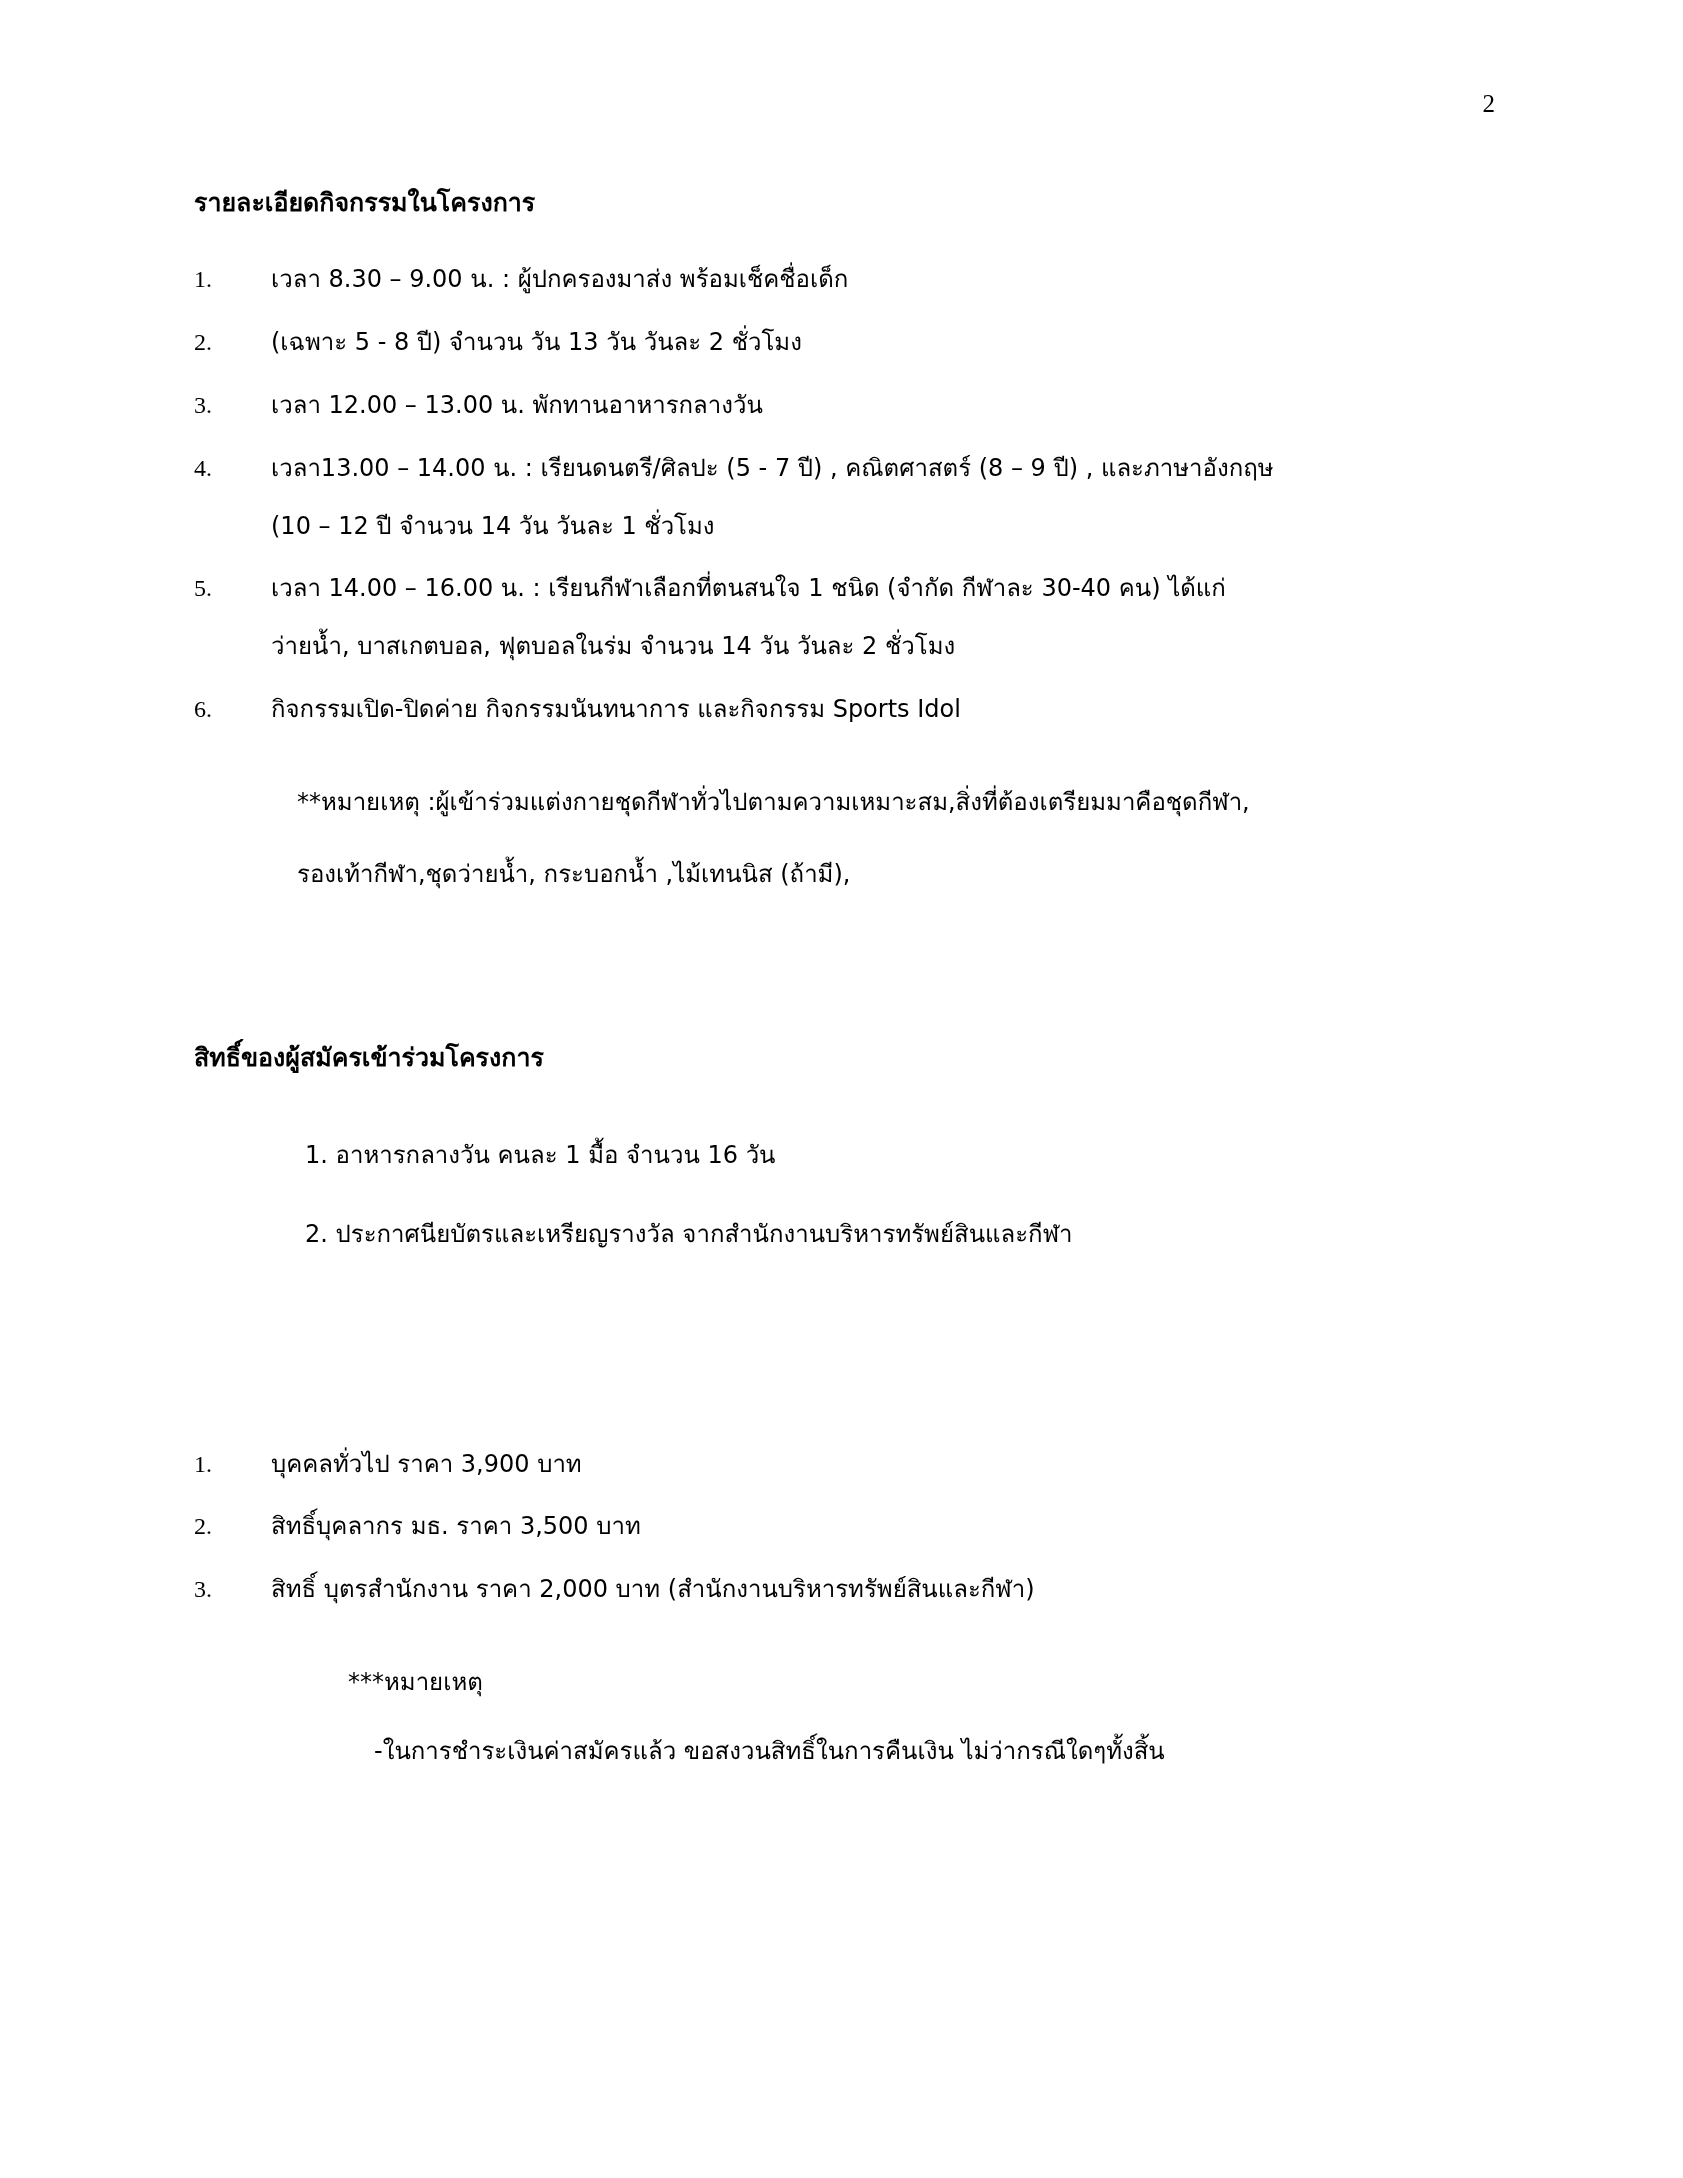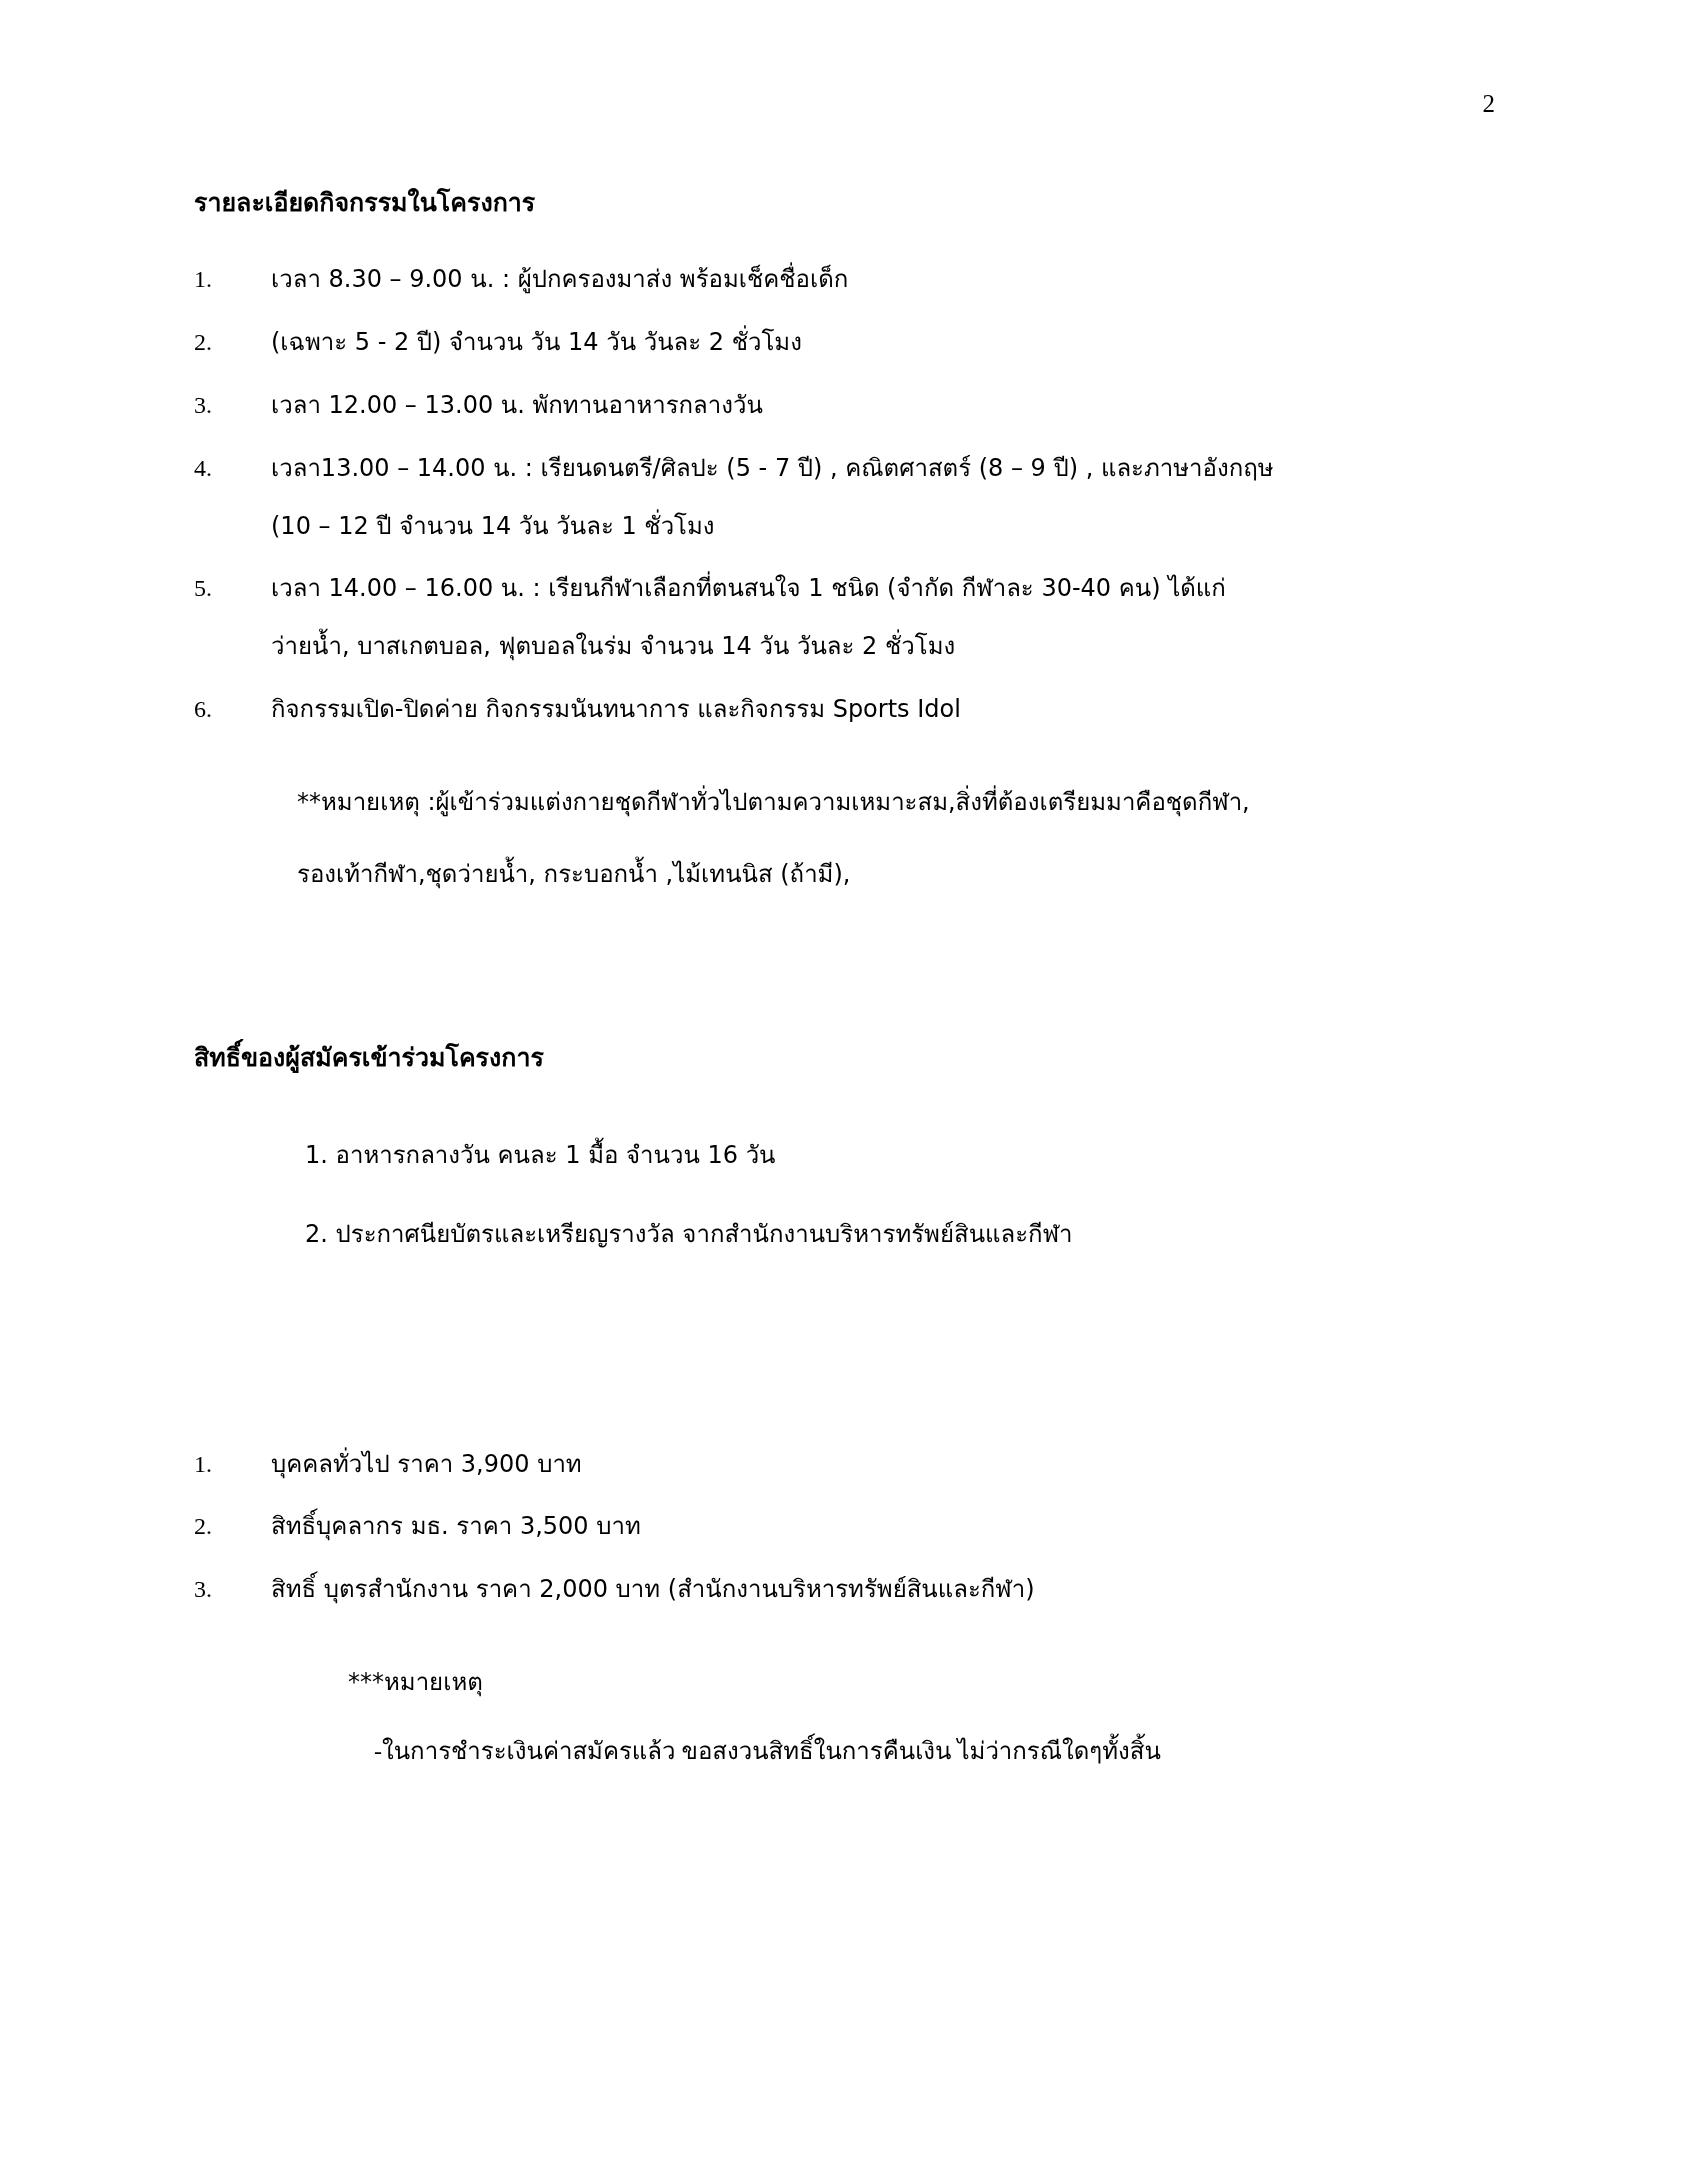--- a/index.html
+++ b/index.html
@@ -81,42 +81,42 @@
     margin: 0;
     white-space: nowrap;
   }
   .para + .para { margin-top: 33px; }
 
   .note-block { margin-left: 103px; }
   .plain-list { margin-left: 111px; margin-top: 21px; }
   .plain-list .para + .para { margin-top: 40px; }
 
   .fee-note { margin-left: 154px; }
-  .fee-note-detail { margin-left: 180px; font-family: Liberation Serif, serif; }
+  .fee-note-detail { margin-left: 180px; }
 </style>
 </head>
 <body>
 
 <div class="page">
 
   <div class="page-number">2</div>
 
   <div class="content">
 
     <div class="section-heading">รายละเอียดกิจกรรมในโครงการ</div>
     <div class="gap-after-heading"></div>
 
     <ol class="numlist">
       <li>
         <span class="marker">1.</span>
         <span class="li-line">เวลา 8.30 – 9.00 น. : ผู้ปกครองมาส่ง พร้อมเช็คชื่อเด็ก</span>
       </li>
       <li>
         <span class="marker">2.</span>
-        <span class="li-line">(เฉพาะ 5 - 2 ปี) จำนวน วัน 14 วัน วันละ 2 ชั่วโมง</span>
+        <span class="li-line">(เฉพาะ 5 - 8 ปี) จำนวน วัน 13 วัน วันละ 2 ชั่วโมง</span>
       </li>
       <li>
         <span class="marker">3.</span>
         <span class="li-line">เวลา 12.00 – 13.00 น. พักทานอาหารกลางวัน</span>
       </li>
       <li>
         <span class="marker">4.</span>
         <span class="li-line">เวลา13.00 – 14.00 น. : เรียนดนตรี/ศิลปะ (5 - 7 ปี) , คณิตศาสตร์ (8 – 9 ปี) , และภาษาอังกฤษ</span>
         <span class="li-line">(10 – 12 ปี จำนวน 14 วัน วันละ 1 ชั่วโมง</span>
       </li>

